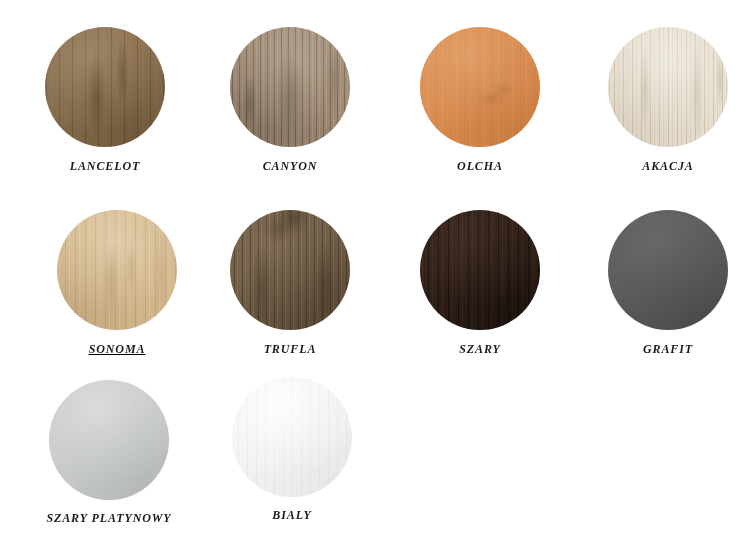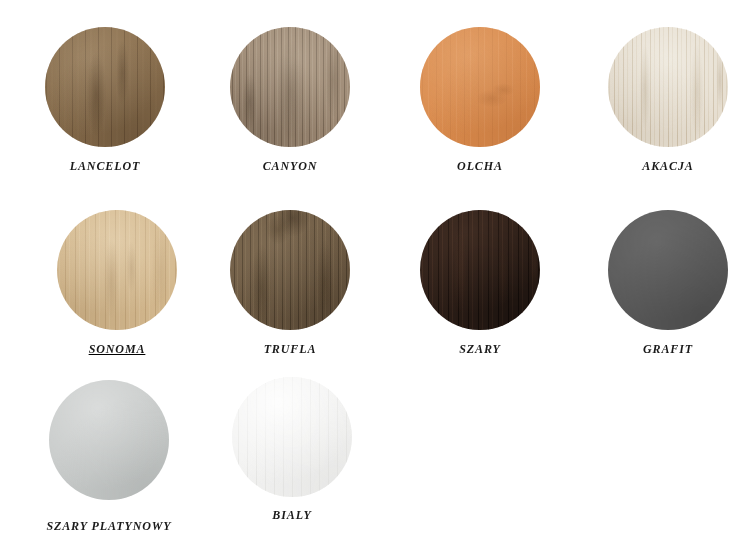--- a/index.html
+++ b/index.html
@@ -307,21 +307,21 @@
     <div class="swatch-disc f-grafit">
       <div class="shade"></div>
     </div>
     <div class="swatch-label">GRAFIT</div>
   </div>
 
   <div class="swatch-cell" style="left:14px; top:380px;">
     <div class="swatch-disc f-szary">
       <div class="shade"></div>
     </div>
-    <div class="swatch-label" style="margin-top:20px;">SZARY PLATYNOWY</div>
+    <div class="swatch-label" style="margin-top:12px;">SZARY PLATYNOWY</div>
   </div>
 
   <div class="swatch-cell" style="left:197px; top:377px;">
     <div class="swatch-disc f-bialy">
       <div class="grain"></div>
       <div class="shade"></div>
     </div>
     <div class="swatch-label" style="margin-top:12px;">BIALY</div>
   </div>
 

